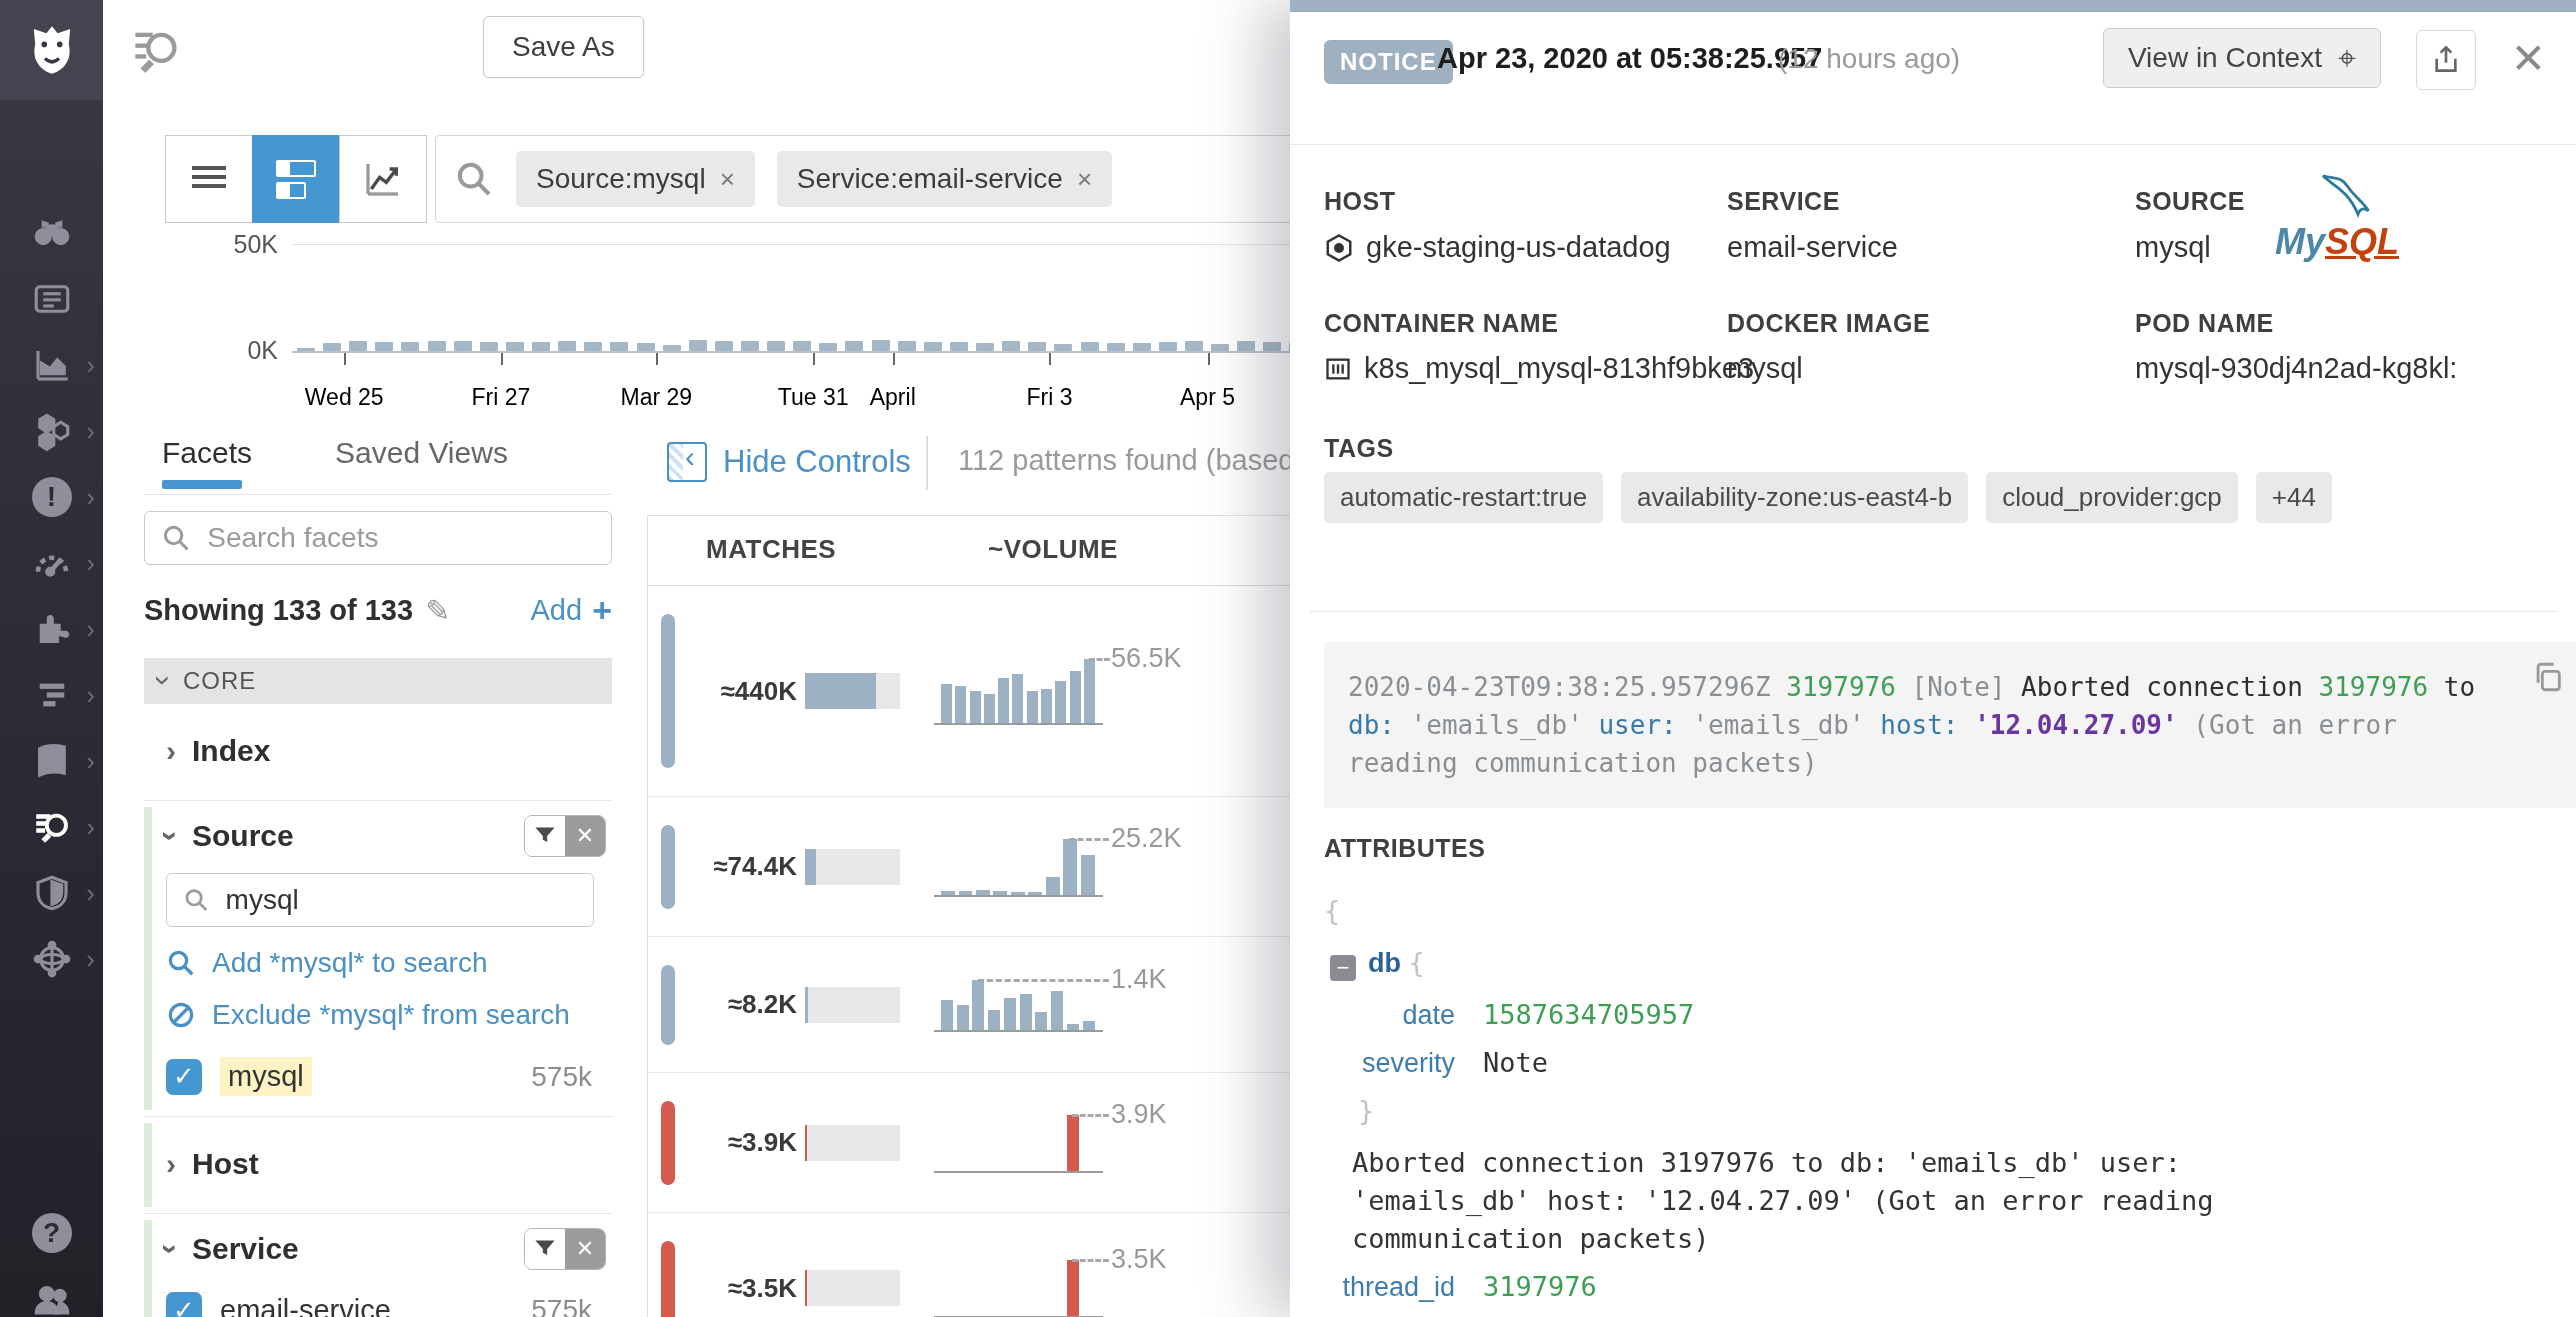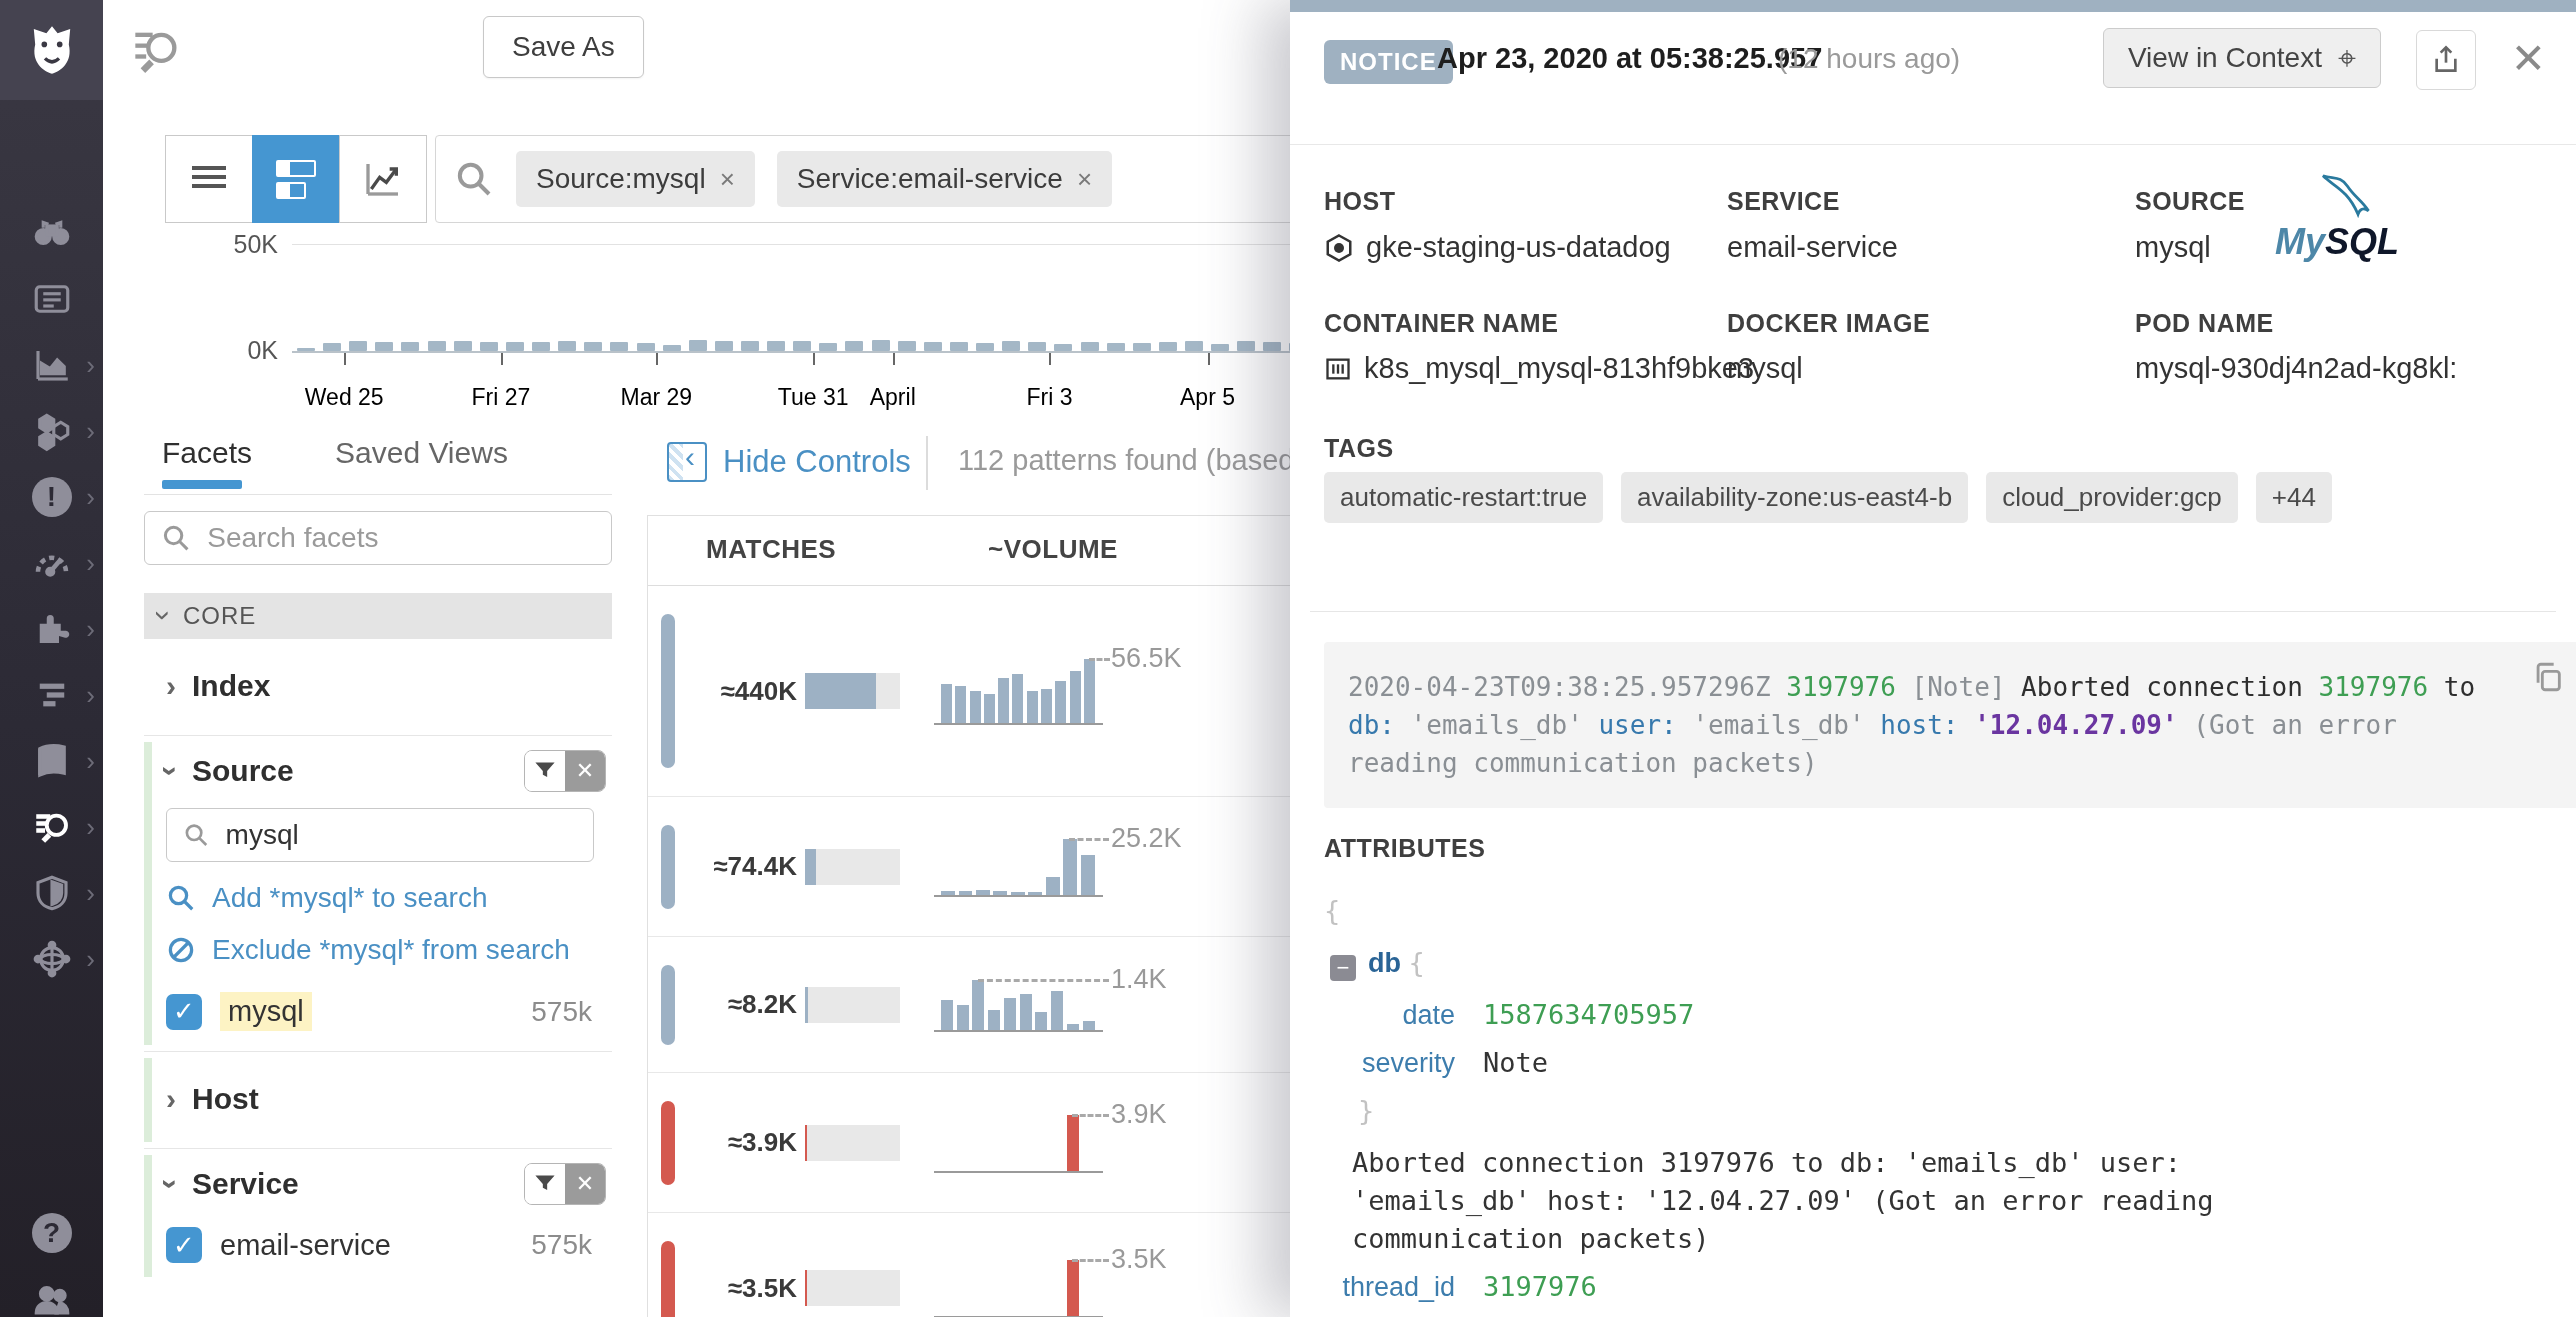--- a/index.html
+++ b/index.html
@@ -114,21 +114,21 @@
   #dp-ts{position:absolute;left:147px;top:30px;font-size:29px;font-weight:bold;color:#1e1e1e;}
   #dp-rel{position:absolute;left:488px;top:31px;font-size:28px;color:#9a9a9a;}
   #view-ctx{position:absolute;right:195px;top:16px;height:60px;border:1px solid #ccc;border-radius:6px;display:flex;align-items:center;gap:16px;padding:0 24px;font-size:28px;color:#444;cursor:pointer;}
   .crosshair{font-family:"DejaVu Sans",sans-serif;font-size:32px;color:#555;}
   #share-btn{position:absolute;right:100px;top:18px;width:58px;height:58px;border:1px solid #d9d9d9;border-radius:6px;display:flex;align-items:center;justify-content:center;cursor:pointer;}
   #close-btn{position:absolute;right:30px;top:22px;font-size:42px;color:#8a8a8a;cursor:pointer;font-family:"DejaVu Sans",sans-serif;}
   .dp-label{position:absolute;font-size:25px;font-weight:bold;color:#3f3f3f;letter-spacing:0.5px;}
   .dp-value{position:absolute;font-size:29px;color:#333;display:flex;align-items:center;gap:12px;}
   #mysql-logo{position:absolute;left:985px;top:177px;width:129px;height:92px;}
   #mysql-word{position:absolute;left:0;top:44px;font-size:36px;font-weight:bold;font-style:italic;}
-  #mysql-word .my{color:#4d87a8;} #mysql-word .sql{color:#0f172a;}
+  #mysql-word .my{color:#4d87a8;} #mysql-word .sql{color:#c2410c;text-decoration:underline;}
   #tags-row{position:absolute;left:34px;top:472px;display:flex;gap:18px;}
   .tagpill{background:#e9e9e9;border-radius:5px;padding:10px 16px;font-size:26px;color:#4a4a4a;cursor:pointer;white-space:nowrap;}
   #dp-div2{position:absolute;left:20px;right:20px;top:611px;height:1px;background:#e6e6e6;}
   #msg-block{position:absolute;left:34px;top:642px;width:1173px;min-height:100px;background:#f4f4f4;border-radius:4px;padding:26px 60px 26px 24px;}
   #log-message{font-family:"DejaVu Sans Mono","Liberation Mono",monospace;font-size:26px;line-height:38px;word-break:break-word;}
   .seg-gray{color:#8a8f94;} .seg-dark{color:#2e2e2e;} .seg-green{color:#3e9e53;} .seg-blue{color:#3779ad;} .seg-purple{color:#6a35a0;font-weight:bold;}
   #msg-copy{position:absolute;right:16px;top:18px;cursor:pointer;}
   #attrs-label{position:absolute;left:34px;top:834px;font-size:25px;font-weight:bold;color:#3f3f3f;letter-spacing:0.5px;}
   #attr-tree{position:absolute;left:34px;top:892px;width:1194px;font-size:27px;}
   .brace{color:#c2c2c2;font-family:"DejaVu Sans Mono","Liberation Mono",monospace;}
@@ -425,20 +425,28 @@
       <span class="f-tab" style="left:191px">Saved Views</span>
       <span id="f-tab-ind"></span>
     </div>
     <div class="inputbox" id="f-search">
       <svg width="34" height="34" viewBox="0 0 24 24" fill="none" stroke="#9a9a9a" stroke-width="2.4">
           <circle cx="10" cy="10" r="6.5"></circle>
           <line x1="15" y1="15" x2="21" y2="21"></line>
         </svg>
       <input placeholder="Search facets" style="">
     </div>
+    <div id="f-showing">
+      <b>Showing 133 of 133</b>
+      <span class="pencil">✎</span>
+      <span id="f-add">
+          <span>Add</span>
+          <span class="plus">+</span>
+        </span>
+    </div>
     <div id="f-core">
       <span class="chev down">›</span>
       <span>CORE</span>
     </div>
     <div class="fsec" style="padding-top:30px;padding-bottom:32px;">
       <div class="fsec-h">
           <span class="chev">›</span>
           <span>Index</span>
         </div>
     </div>

